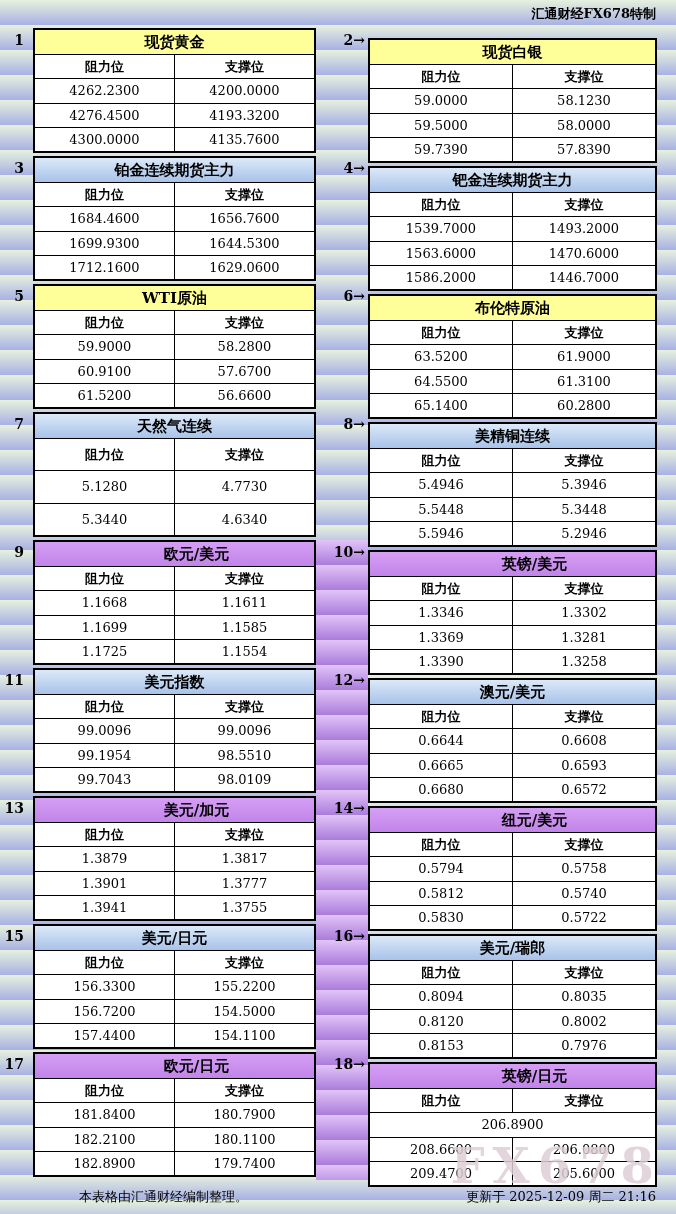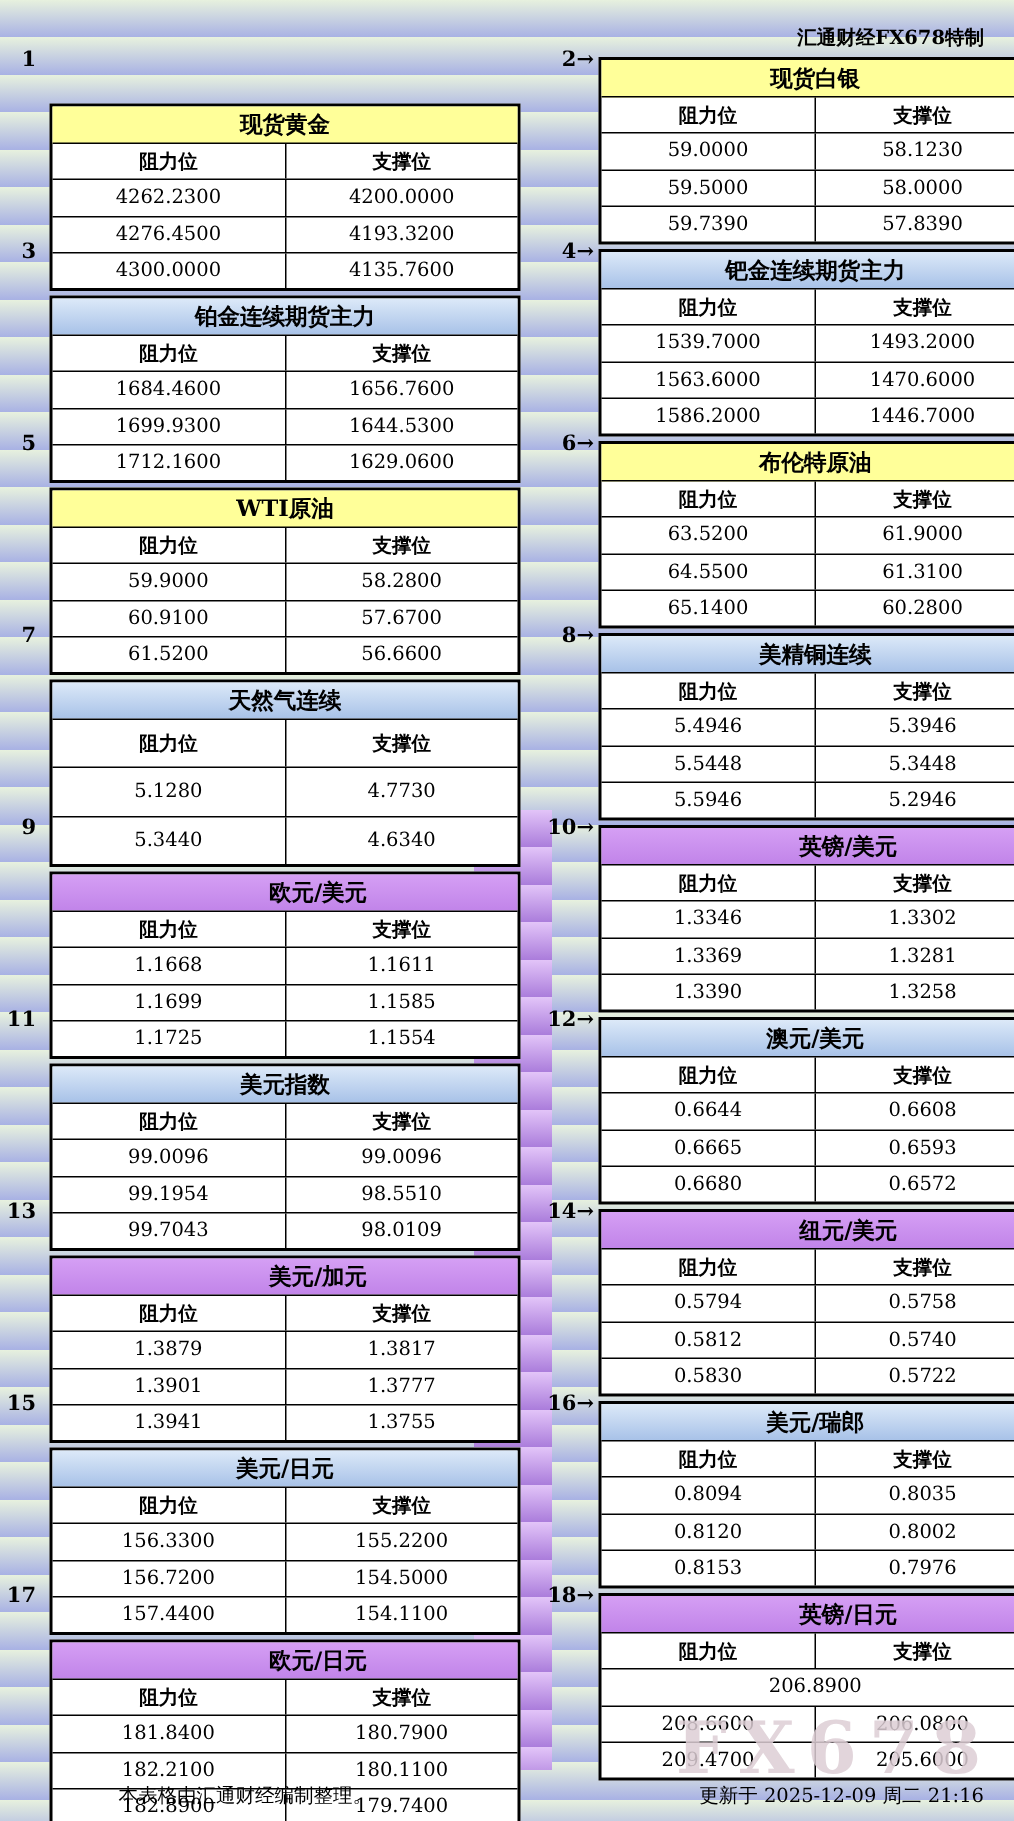--- a/index.html
+++ b/index.html
@@ -3,40 +3,40 @@
 <meta charset="utf-8">
 <style>
   html,body{margin:0;padding:0;}
   body{
     width:676px;height:1214px;position:relative;overflow:hidden;
     background:repeating-linear-gradient(180deg,#e7f1de 0px,#a8b1e4 25px);
     font-family:"DejaVu Serif","Liberation Serif",serif;
     color:#000;
   }
   .brand{
-    position:absolute;top:16px;right:20px;font-size:13px;font-weight:bold;
+    position:absolute;top:5px;right:20px;font-size:13px;font-weight:bold;
   }
   .rows{
     position:absolute;top:28px;left:0;width:676px;z-index:1;
   }
   .prow{display:flex;height:125px;margin-bottom:3px;}
   .numcol{
     width:33px;box-sizing:border-box;text-align:right;padding-right:9px;
     font-weight:bold;font-size:14px;line-height:24px;flex:0 0 auto;
   }
   .gapcol{
     width:52px;box-sizing:border-box;text-align:right;padding-right:3px;
     font-weight:bold;font-size:14px;line-height:24px;flex:0 0 auto;
   }
   .rmargin{width:19px;flex:0 0 auto;}
   .panel{
     box-sizing:border-box;border:2px solid #000;height:125px;background:#fff;
     display:flex;flex-direction:column;flex:0 0 auto;
   }
-  .panel.L{width:314px;margin-top:41px;}
+  .panel.L{width:283px;}
   .panel.R{width:289px;margin-top:10px;}
   .ptitle{
     height:24px;flex:0 0 24px;border-bottom:1px solid #000;
     display:flex;align-items:center;justify-content:center;
     font-weight:bold;font-size:15px;
   }
   .theme-yellow{background:#ffff99;}
   .theme-blue{background:linear-gradient(180deg,#dce9f8 0%,#a8c2e8 100%);}
   .theme-purple{background:linear-gradient(180deg,#d59ff4 0%,#c184e9 100%);padding-left:44px;}
   .trow{flex:1;display:flex;border-bottom:1px solid #000;}

